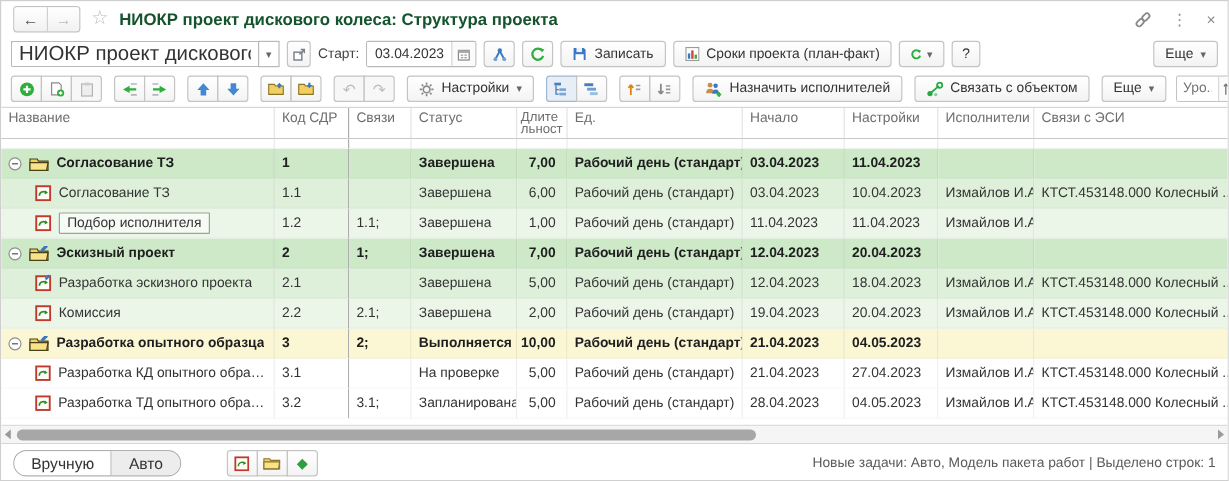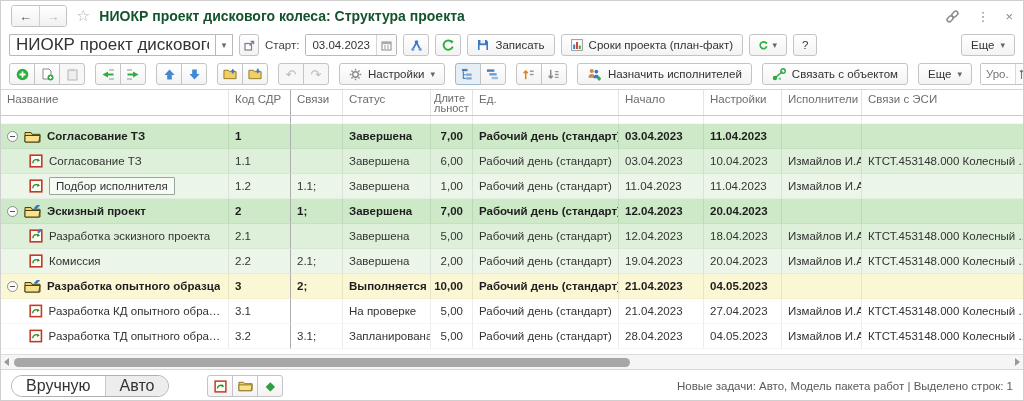--- a/index.html
+++ b/index.html
@@ -82,21 +82,21 @@
   .hscroll { position:absolute; left:0; right:0; bottom:0; height:15px; background:#f5f5f5;
     border-top:1px solid #ddd; display:flex; align-items:center; padding:0 3px; }
   .scr-arrow { width:0; height:0; border-style:solid; flex:none; cursor:pointer; }
   .scr-left { border-width:4px 5px 4px 0; border-color:transparent #9a9a9a transparent transparent; }
   .scr-right { border-width:4px 0 4px 5px; border-color:transparent transparent transparent #9a9a9a; margin-left:auto; }
   .thumb { width:616px; height:9px; background:#a7a7a7; border-radius:5px; margin-left:5px; cursor:grab; }
 
   
   .footer { height:32px; display:flex; align-items:center; padding:0 10px; gap:10px; background:#fff; }
   .pill { display:inline-flex; height:22px; border:1px solid #b0b0b0; border-radius:12px; overflow:hidden; }
-  .pill .pbtn { border:none; background:#fff; padding:0 14px; font-size:16px; color:#333; cursor:pointer; font-family:inherit; }
+  .pill .pbtn { border:none; background:#fff; padding:0 14px; font-size:13px; color:#333; cursor:pointer; font-family:inherit; }
   .pill .pbtn.active { background:#ededed; }
   .pill .pbtn + .pbtn { border-left:1px solid #c7c7c7; }
   .footer .fgroup { margin-left:28px; }
   .statusbar { margin-left:auto; color:#5a5a5a; }
 
   svg { display:block; }
 </style>
 </head>
 <body>
 

